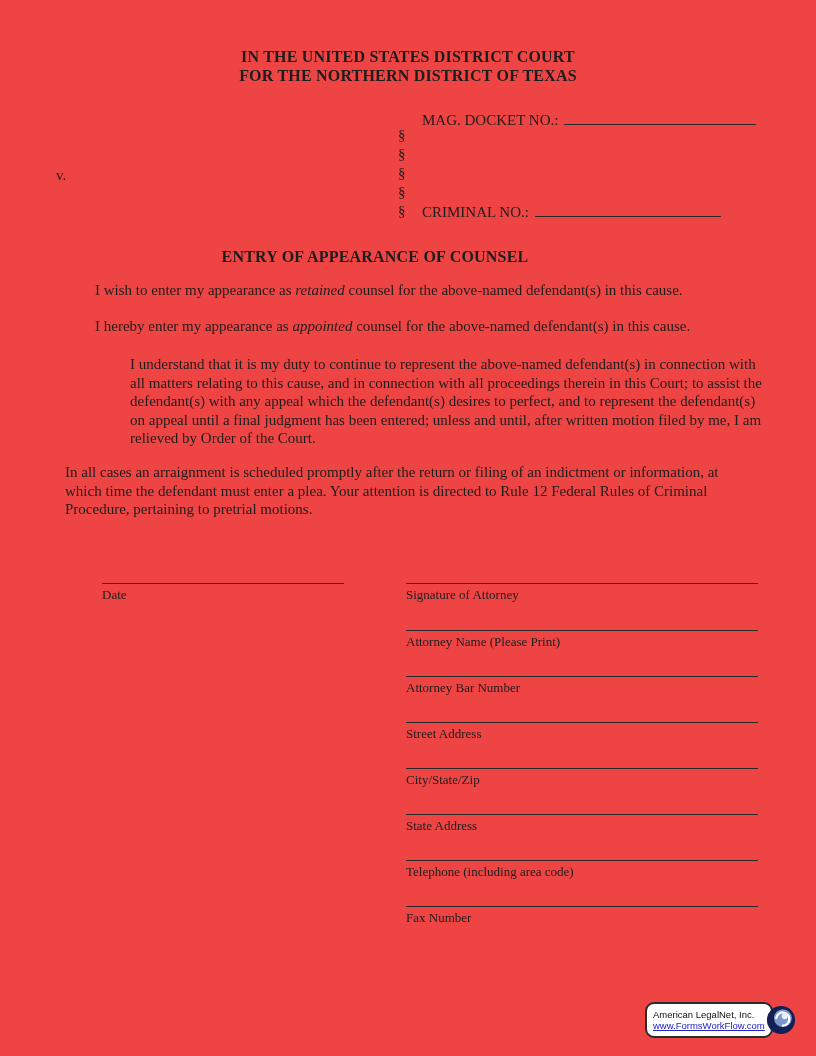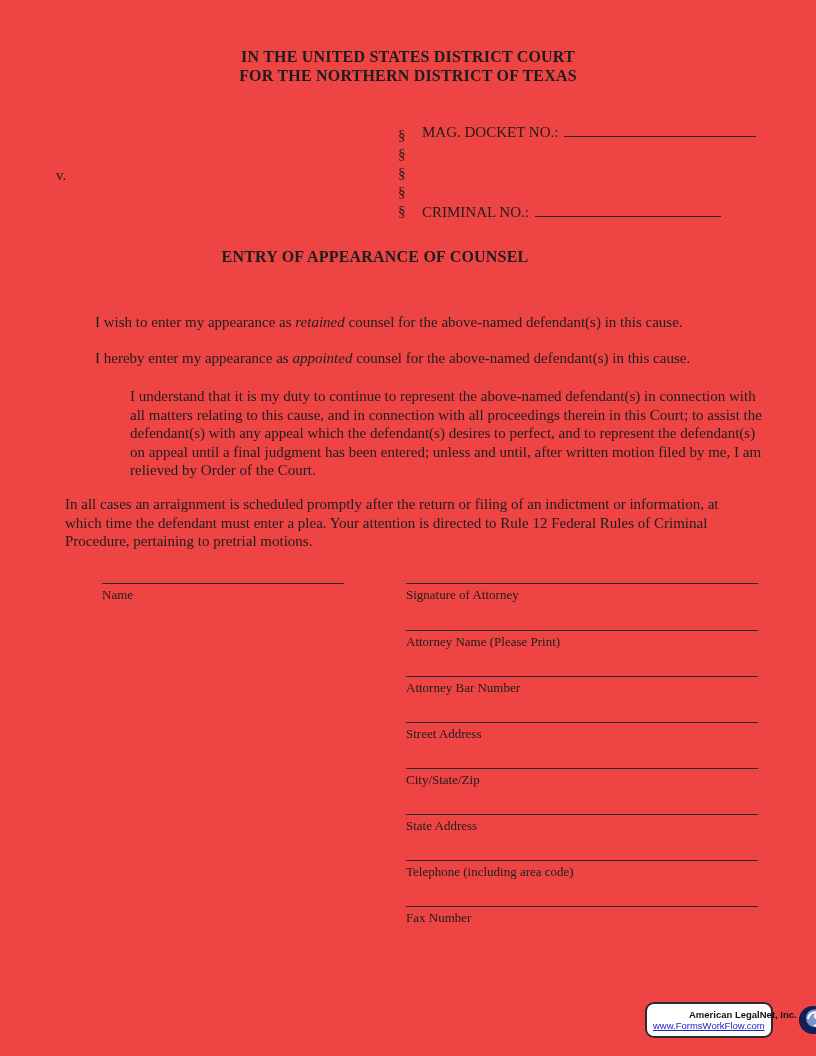--- a/index.html
+++ b/index.html
@@ -24,21 +24,21 @@
     letter-spacing: 0.2px;
   }
 
   
   .caption-text { font-size: 15px; }
   .plaintiff { top: 127px; left: 56px; }
   .versus    { top: 167px; left: 56px; }
   .sec-sym   { left: 398px; font-size: 15px; }
   .sec-1 { top: 127px; } .sec-2 { top: 146px; } .sec-3 { top: 165px; }
   .sec-4 { top: 184px; } .sec-5 { top: 203px; }
-  .docket-row   { top: 123px; left: 422px; }
+  .docket-row   { top: 111px; left: 422px; }
   .criminal-row { top: 203px; left: 422px; }
   .blank-inline {
     display: inline-block;
     border-bottom: 1.5px solid #2a2a2a;
     height: 13px;
     margin-left: 6px;
     vertical-align: baseline;
   }
   .docket-blank   { width: 192px; }
   .criminal-blank { width: 186px; }
@@ -46,21 +46,21 @@
   
   .form-title {
     top: 248px; left: 0; width: 750px;
     text-align: center;
     font-weight: bold;
     font-size: 16px;
     letter-spacing: 0.2px;
   }
 
   
-  .para { font-size: 15px; line-height: 18.5px; margin-top: 32px; }
+  .para { font-size: 15px; line-height: 18.5px; }
   .para-retained  { top: 281px; left: 95px;  width: 670px; }
   .para-appointed { top: 317px; left: 95px;  width: 670px; }
   .para-duty      { top: 355px; left: 130px; width: 642px; }
   .para-arraign   { top: 463px; left: 65px;  width: 662px; }
   .em-word { font-style: italic; }
 
   
   .sig-line {
     height: 8px;
     border-bottom: 1.5px solid #2a2a2a;
@@ -84,24 +84,23 @@
     display: flex;
     align-items: center;
   }
   .badge-text {
     padding-left: 6px;
     line-height: 11px;
     white-space: nowrap;
   }
   .badge-company {
     font-family: "Liberation Sans", sans-serif;
-    font-weight: bold;
+    font-weight: normal;
     font-size: 9.5px;
     color: #111;
-    margin-left: 36px;
   }
   .badge-link {
     font-family: "Liberation Sans", sans-serif;
     font-size: 9.5px;
     text-decoration: underline;
     cursor: pointer;
   }
   .badge-globe {
     margin-left: 1px;
     margin-right: -3px;
@@ -138,21 +137,21 @@
   <div class="abs para para-retained"><span>I wish to enter my appearance as </span><span class="em-word">retained</span><span> counsel for the above-named defendant(s) in this cause.</span></div>
 
   <div class="abs para para-appointed"><span>I hereby enter my appearance as </span><span class="em-word">appointed</span><span> counsel for the above-named defendant(s) in this cause.</span></div>
 
   <div class="abs para para-duty">I understand that it is my duty to continue to represent the above-named defendant(s) in connection with all matters relating to this cause, and in connection with all proceedings therein in this Court; to assist the defendant(s) with any appeal which the defendant(s) desires to perfect, and to represent the defendant(s) on appeal until a final judgment has been entered; unless and until, after written motion filed by me, I am relieved by Order of the Court.</div>
 
   <div class="abs para para-arraign">In all cases an arraignment is scheduled promptly after the return or filing of an indictment or information, at which time the defendant must enter a plea. Your attention is directed to Rule 12 Federal Rules of Criminal Procedure, pertaining to pretrial motions.</div>
 
   <div class="abs date-field">
     <div class="sig-line"></div>
-    <div class="sig-label">Name</div>
+    <div class="sig-label">Date</div>
   </div>
 
   <div class="abs sig-field" style="top:575px">
     <div class="sig-line"></div>
     <div class="sig-label">Signature of Attorney</div>
   </div>
   <div class="abs sig-field" style="top:622px">
     <div class="sig-line"></div>
     <div class="sig-label">Attorney Name (Please Print)</div>
   </div>

